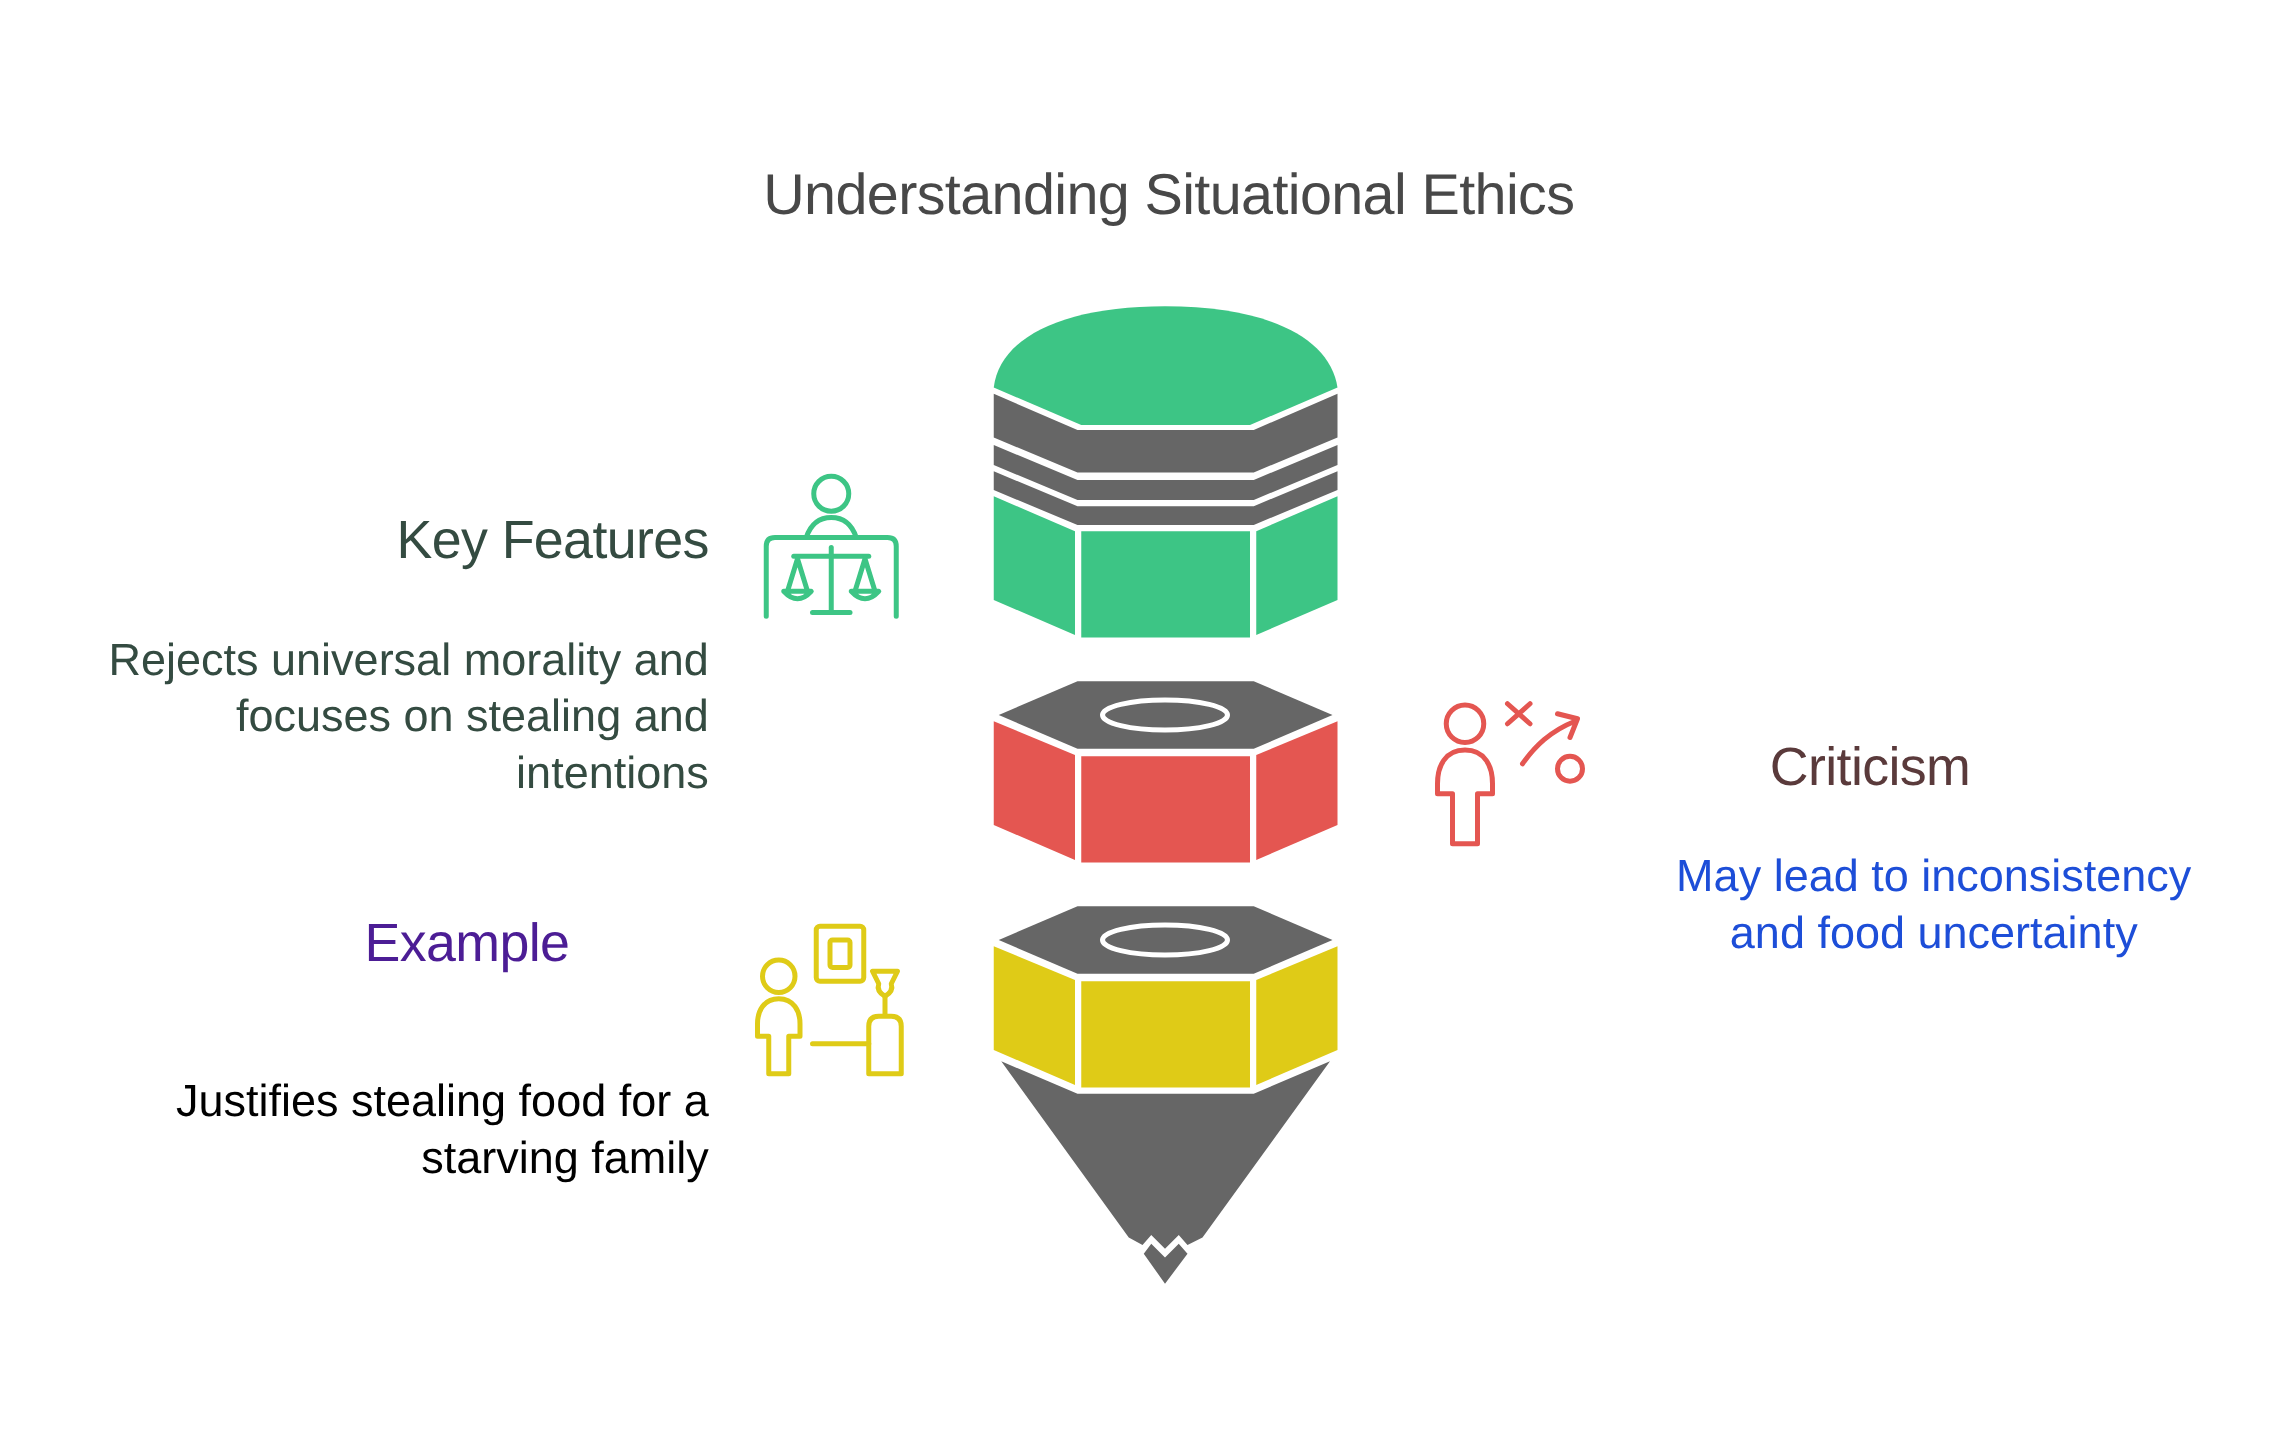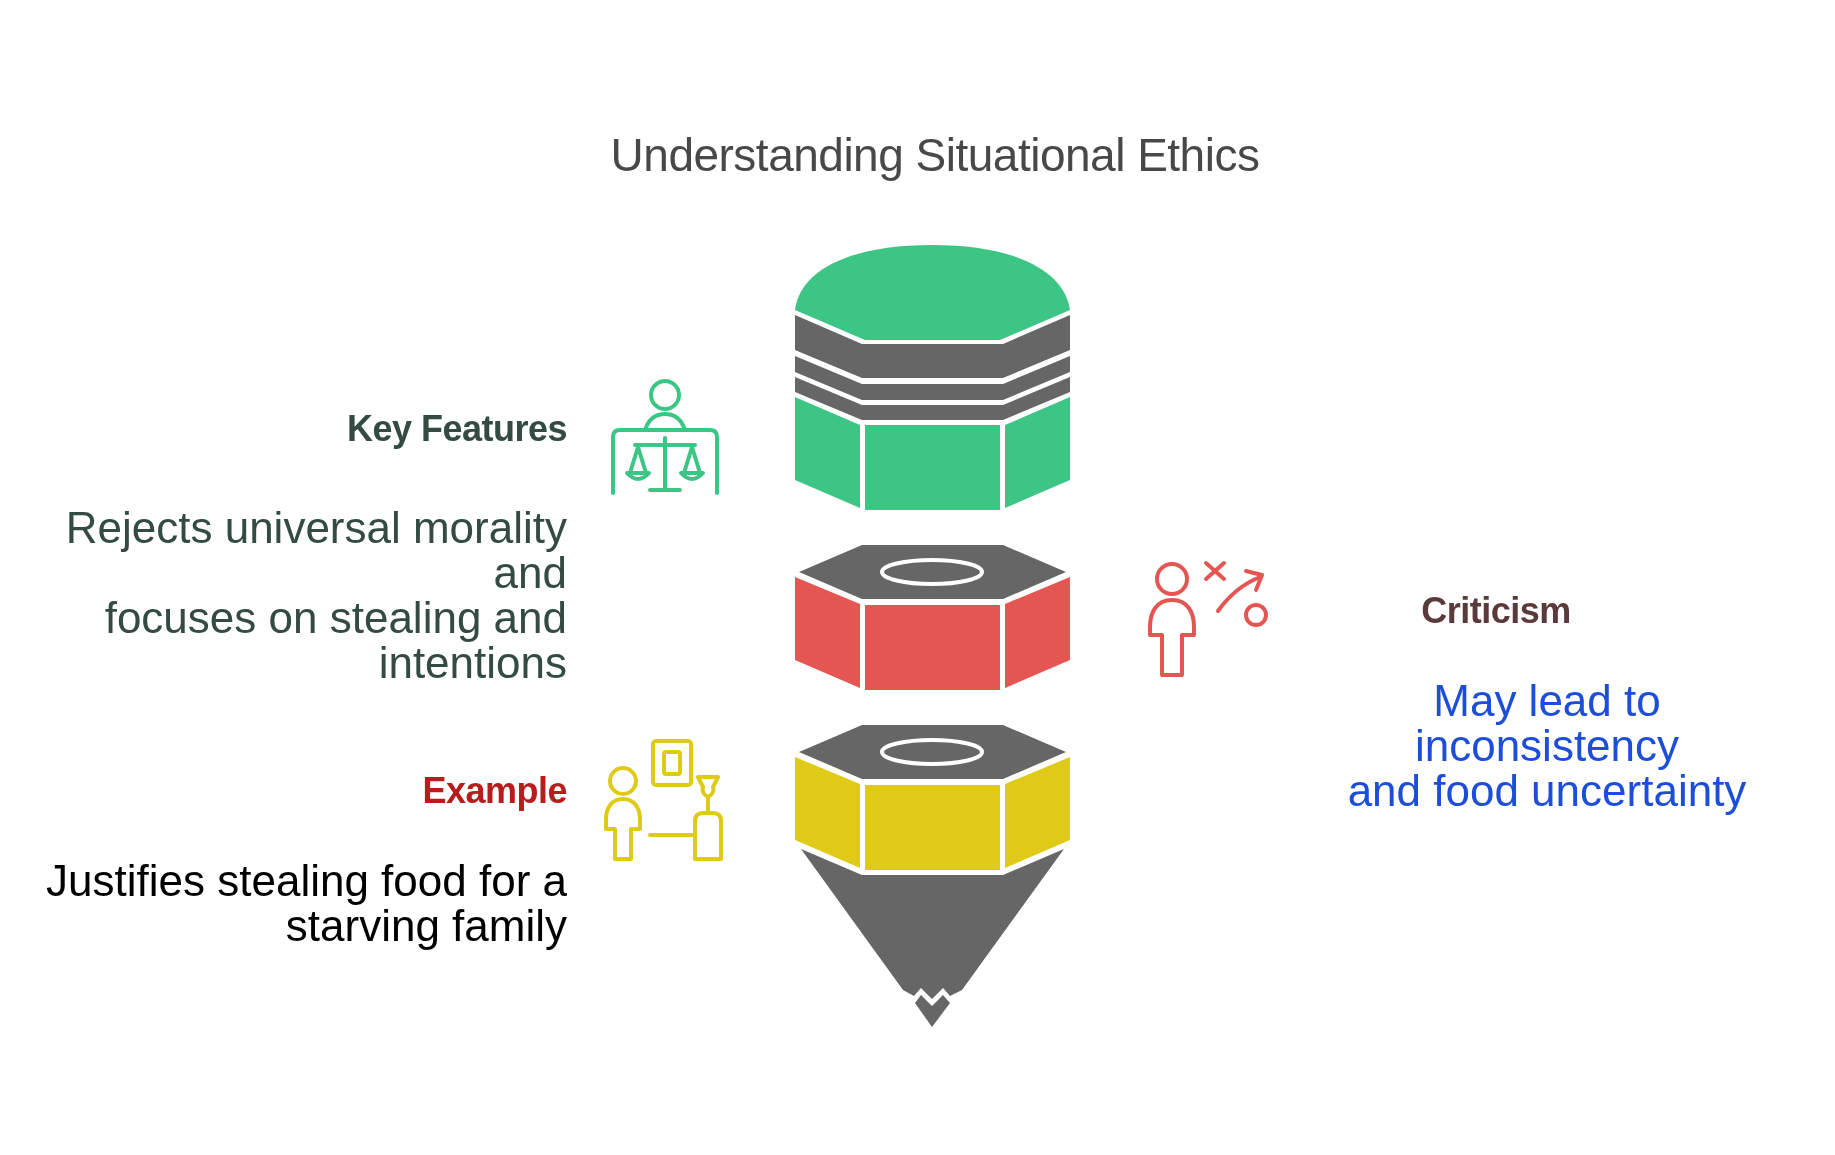--- a/index.html
+++ b/index.html
@@ -1,21 +1,21 @@
 <!DOCTYPE html>
 <html><head>
   <meta charset="utf-8">
   <style>
     html, body { margin: 0; padding: 0; background: #ffffff; }
     body { width: 1835px; height: 1155px; position: relative; overflow: hidden;
            font-family: "Liberation Sans", "DejaVu Sans", sans-serif; }
     .title { position: absolute; left: 0; width: 1870px; top: 128px; text-align: center;
              font-size: 46px; color: #484848; font-weight: normal; letter-spacing: -0.5px; }
-    .heading { position: absolute; font-weight: bold; font-size: 36px; letter-spacing: -0.5px; }
-    .desc { position: absolute; font-size: 44px; line-height: 45px; }
+    .heading { position: absolute; font-weight: normal; font-size: 43px; letter-spacing: -0.5px; }
+    .desc { position: absolute; font-size: 36px; line-height: 45px; }
     .right-align { text-align: right; }
     .left-align { text-align: center; }
     svg.shape { position: absolute; left: 0; top: 0; }
     .icon { position: absolute; }
   </style>
 </head>
 <body>
 
 <div class="title">Understanding Situational Ethics</div>
 
@@ -80,21 +80,21 @@
   <path d="M78,56 C88,42 100,30 120,22"></path>
   <path d="M106,16 L122,20 L116,35"></path>
   <circle cx="116" cy="60" r="10"></circle>
 </svg>
 <div class="heading left-align" style="left:1296px; width:400px; top:590px; color:#5A3A3B;">Criticism</div>
 <div class="desc left-align" style="left:1297px; width:500px; top:678px; color:#1d4ed8;">
   <div>May lead to inconsistency</div>
   <div>and food uncertainty</div>
 </div>
 
-<div class="heading right-align" style="left:180px; width:387px; top:770px; color:#b91c1c;">Example</div>
+<div class="heading right-align" style="left:180px; width:387px; top:731px; color:#4c1d95;text-align:center;">Example</div>
 <div class="desc right-align" style="left:40px; width:527px; top:858px; color:#000000;">
   <div>Justifies stealing food for a</div>
   <div>starving family</div>
 </div>
 <svg class="icon" width="130" height="130" viewBox="0 0 130 130" style="left:603px; top:735px;" fill="none" stroke="#DFCB17" stroke-width="4" stroke-linecap="round" stroke-linejoin="round">
   <circle cx="20" cy="46" r="13"></circle>
   <path d="M20,64 C8,64 3,74 3,84 L3,94 L12,94 L12,124 L28,124 L28,94 L37,94 L37,84 C37,74 32,64 20,64 Z"></path>
   <path d="M47,100 L92,100"></path>
   <rect x="50" y="6" width="38" height="44" rx="3"></rect>
   <rect x="61" y="17" width="16" height="22" rx="2"></rect>

